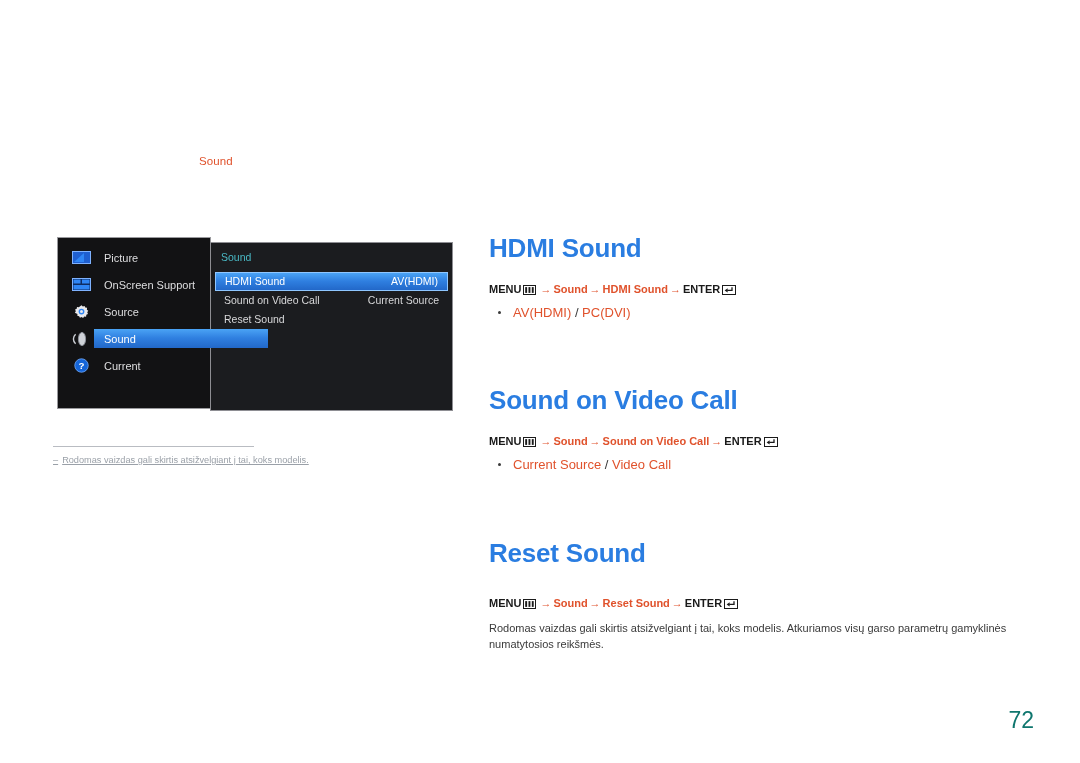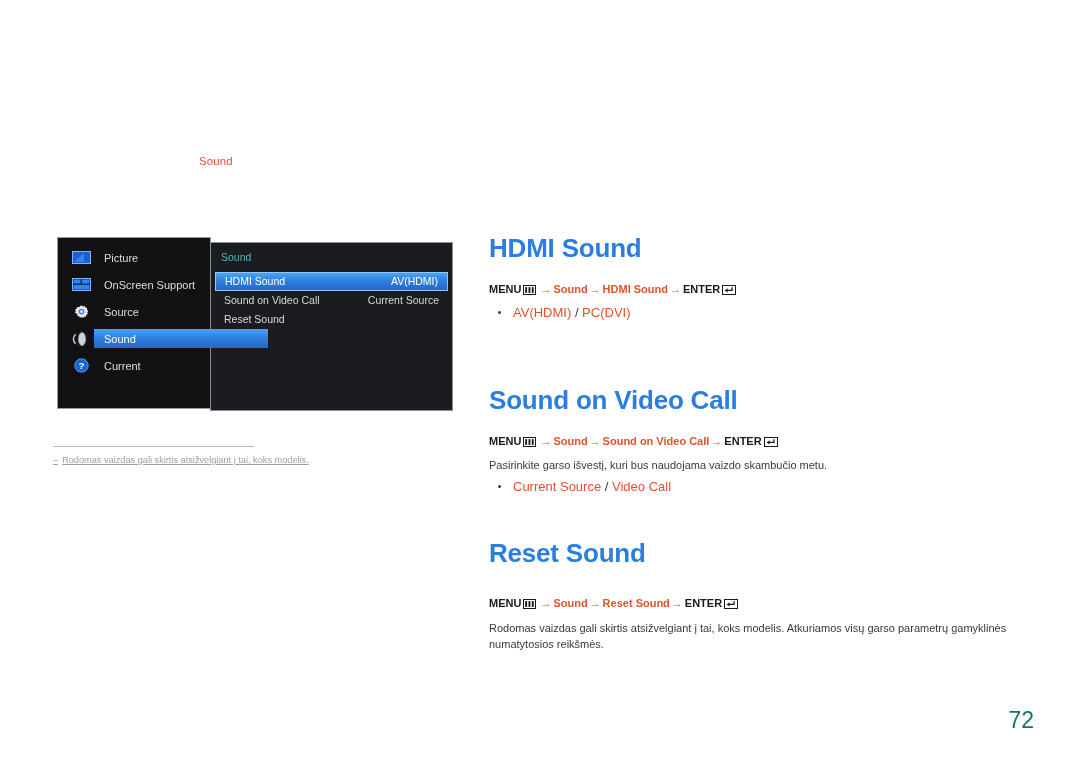--- a/index.html
+++ b/index.html
@@ -322,23 +322,20 @@
             <rect x="0.5" y="0.5" width="12" height="9" fill="none" stroke="#1a1a1a"></rect>
             <rect x="2.2" y="2.1" width="1.9" height="5.8" fill="#1a1a1a"></rect>
             <rect x="5.5" y="2.1" width="1.9" height="5.8" fill="#1a1a1a"></rect>
             <rect x="8.8" y="2.1" width="1.9" height="5.8" fill="#1a1a1a"></rect>
           </svg></span><span class="arr">→</span><span class="acc">Sound</span><span class="arr">→</span><span class="acc">Sound on Video Call</span><span class="arr">→</span><span>ENTER</span><span class="icon-inline"><svg width="14" height="10" viewBox="0 0 14 10">
             <rect x="0.5" y="0.5" width="13" height="9" fill="none" stroke="#1a1a1a"></rect>
             <path d="M10 2.2 v3.2 H5.2" fill="none" stroke="#1a1a1a" stroke-width="1.3"></path>
             <polygon points="5.6,3.3 5.6,7.5 2.6,5.4" fill="#1a1a1a"></polygon>
           </svg></span>
     </div>
-    <div class="desc" style="margin-top:6px;">
-      <span>Pasirinkite garso išvestį, kuri bus naudojama vaizdo skambučio metu.</span>
-    </div>
     <ul class="bullets">
       <li><span>Current Source</span><span class="sep"> / </span><span>Video Call</span></li>
     </ul>
   </div>
 
   <div class="sec" style="top:538px;">
     <h2 class="sec-h">Reset Sound</h2>
     <div class="path" style="margin-top:28px;">
       <span>MENU</span><span class="icon-inline"><svg width="13" height="10" viewBox="0 0 13 10">
             <rect x="0.5" y="0.5" width="12" height="9" fill="none" stroke="#1a1a1a"></rect>

